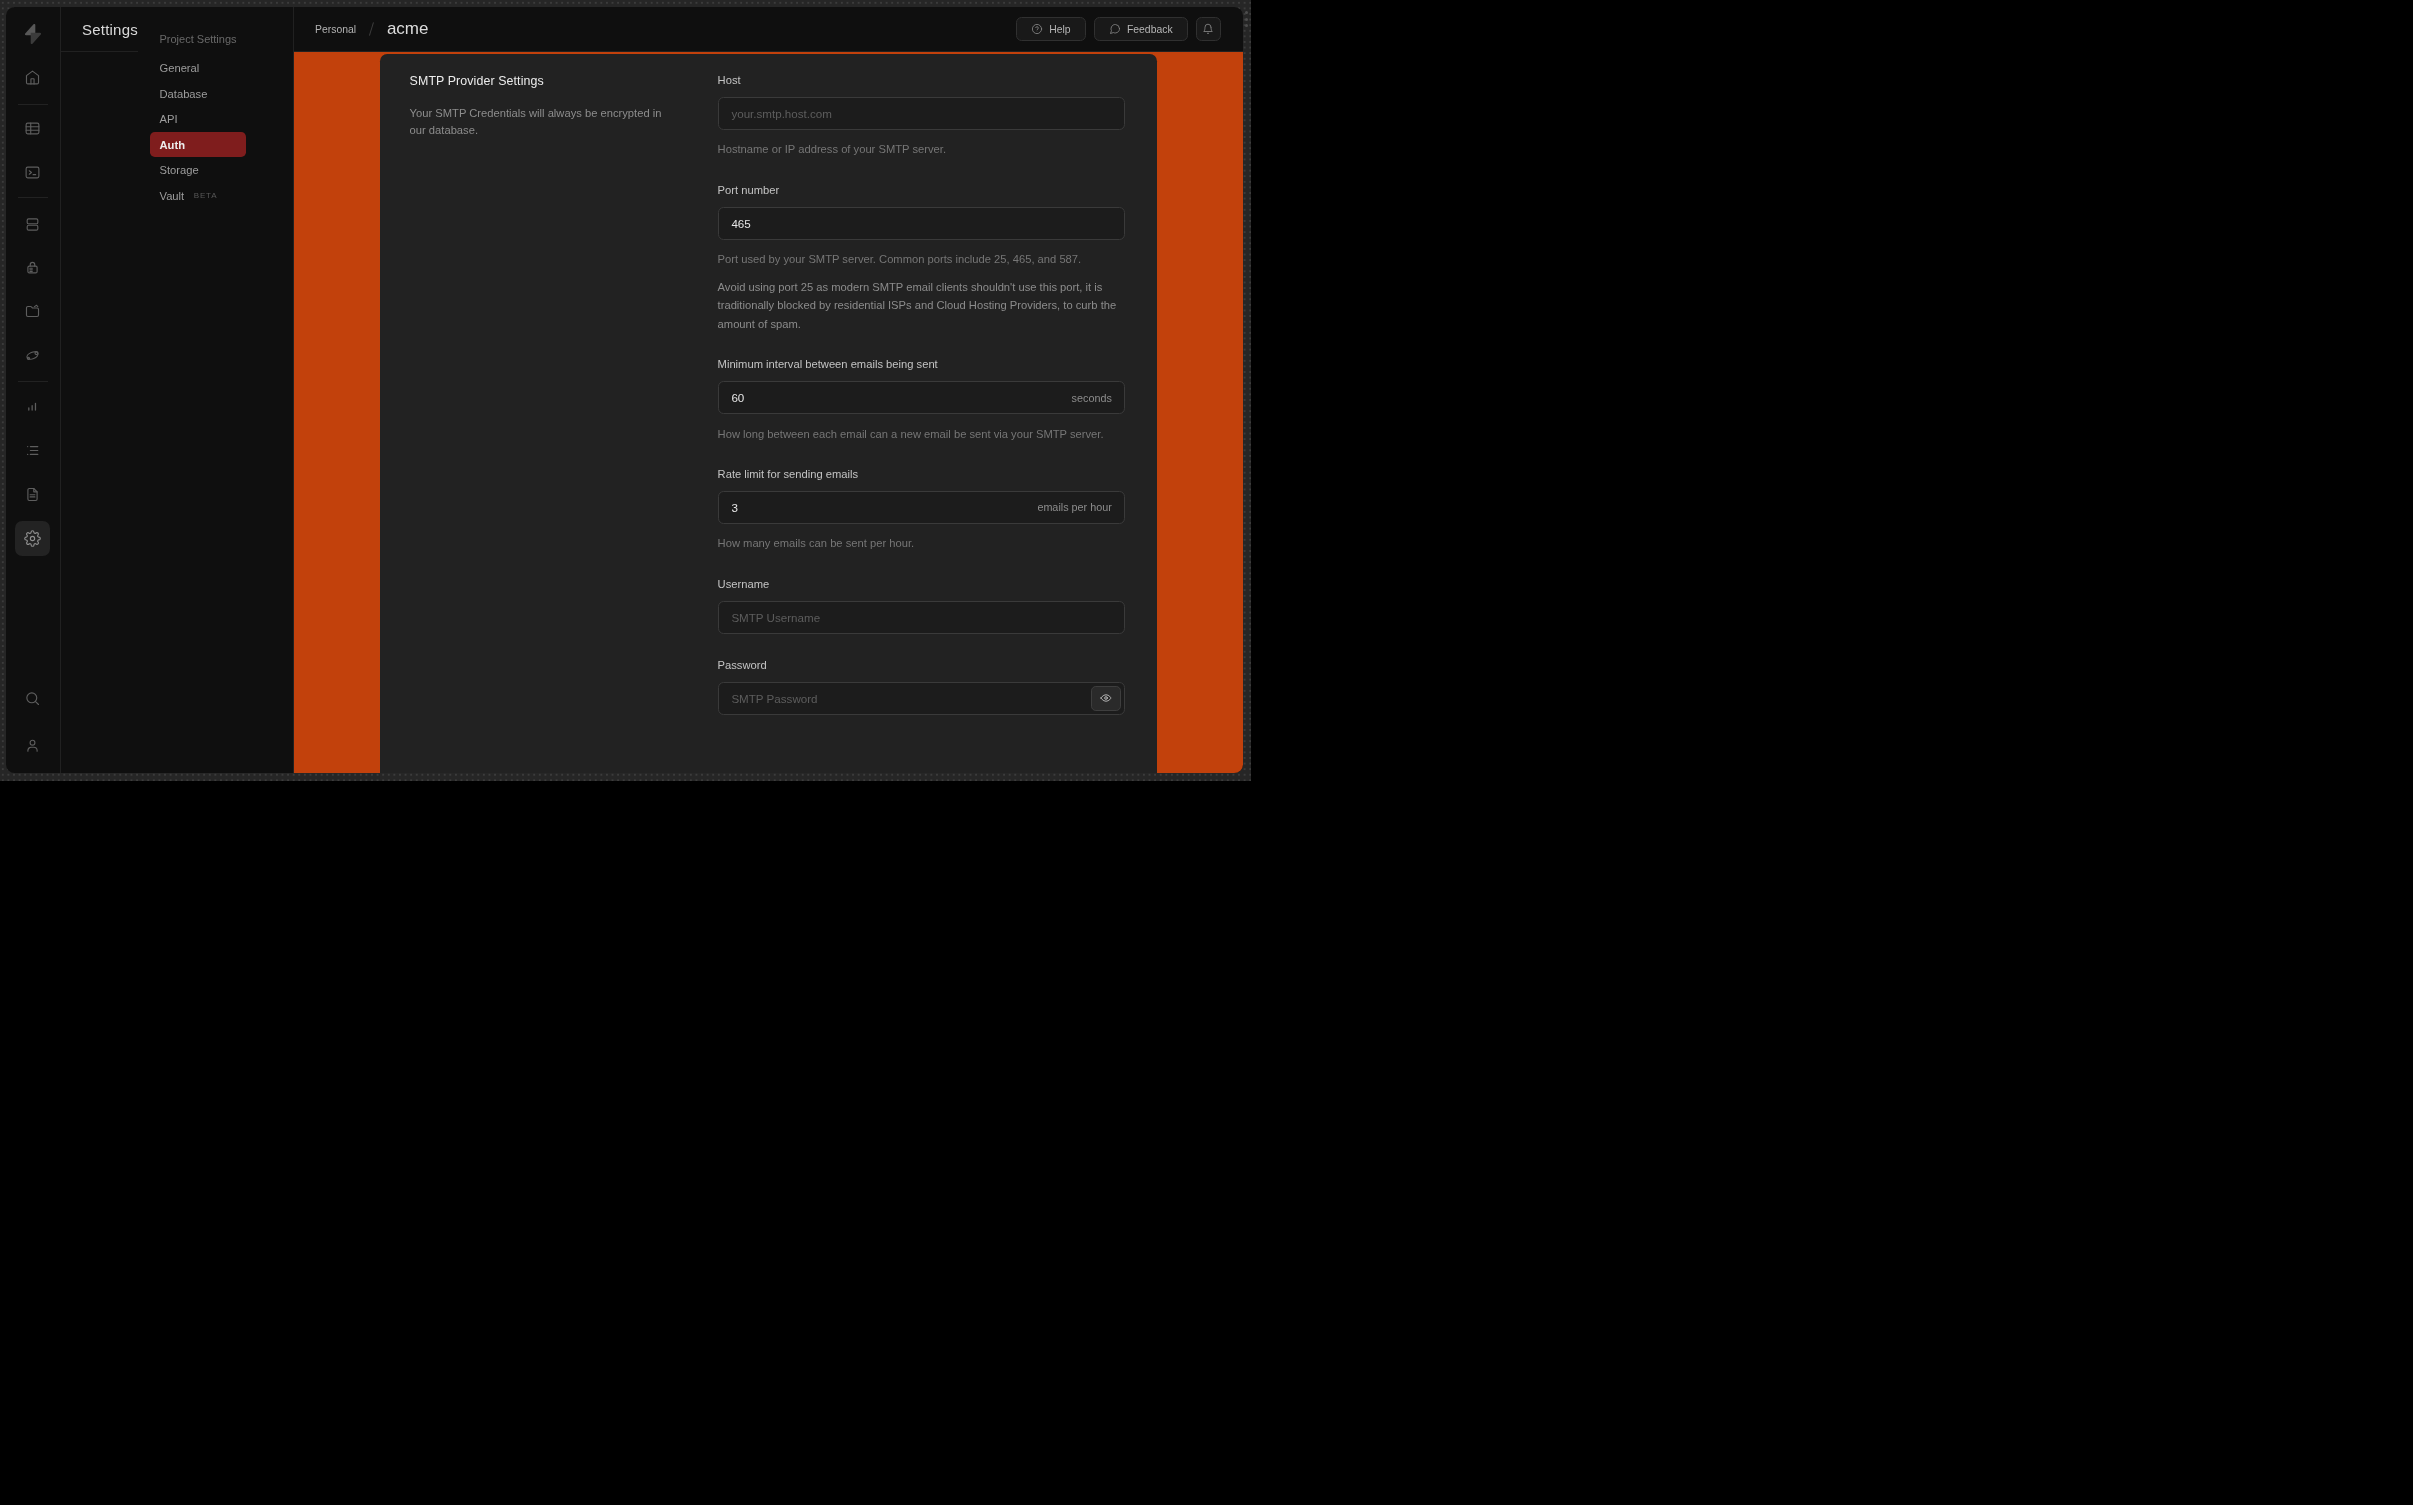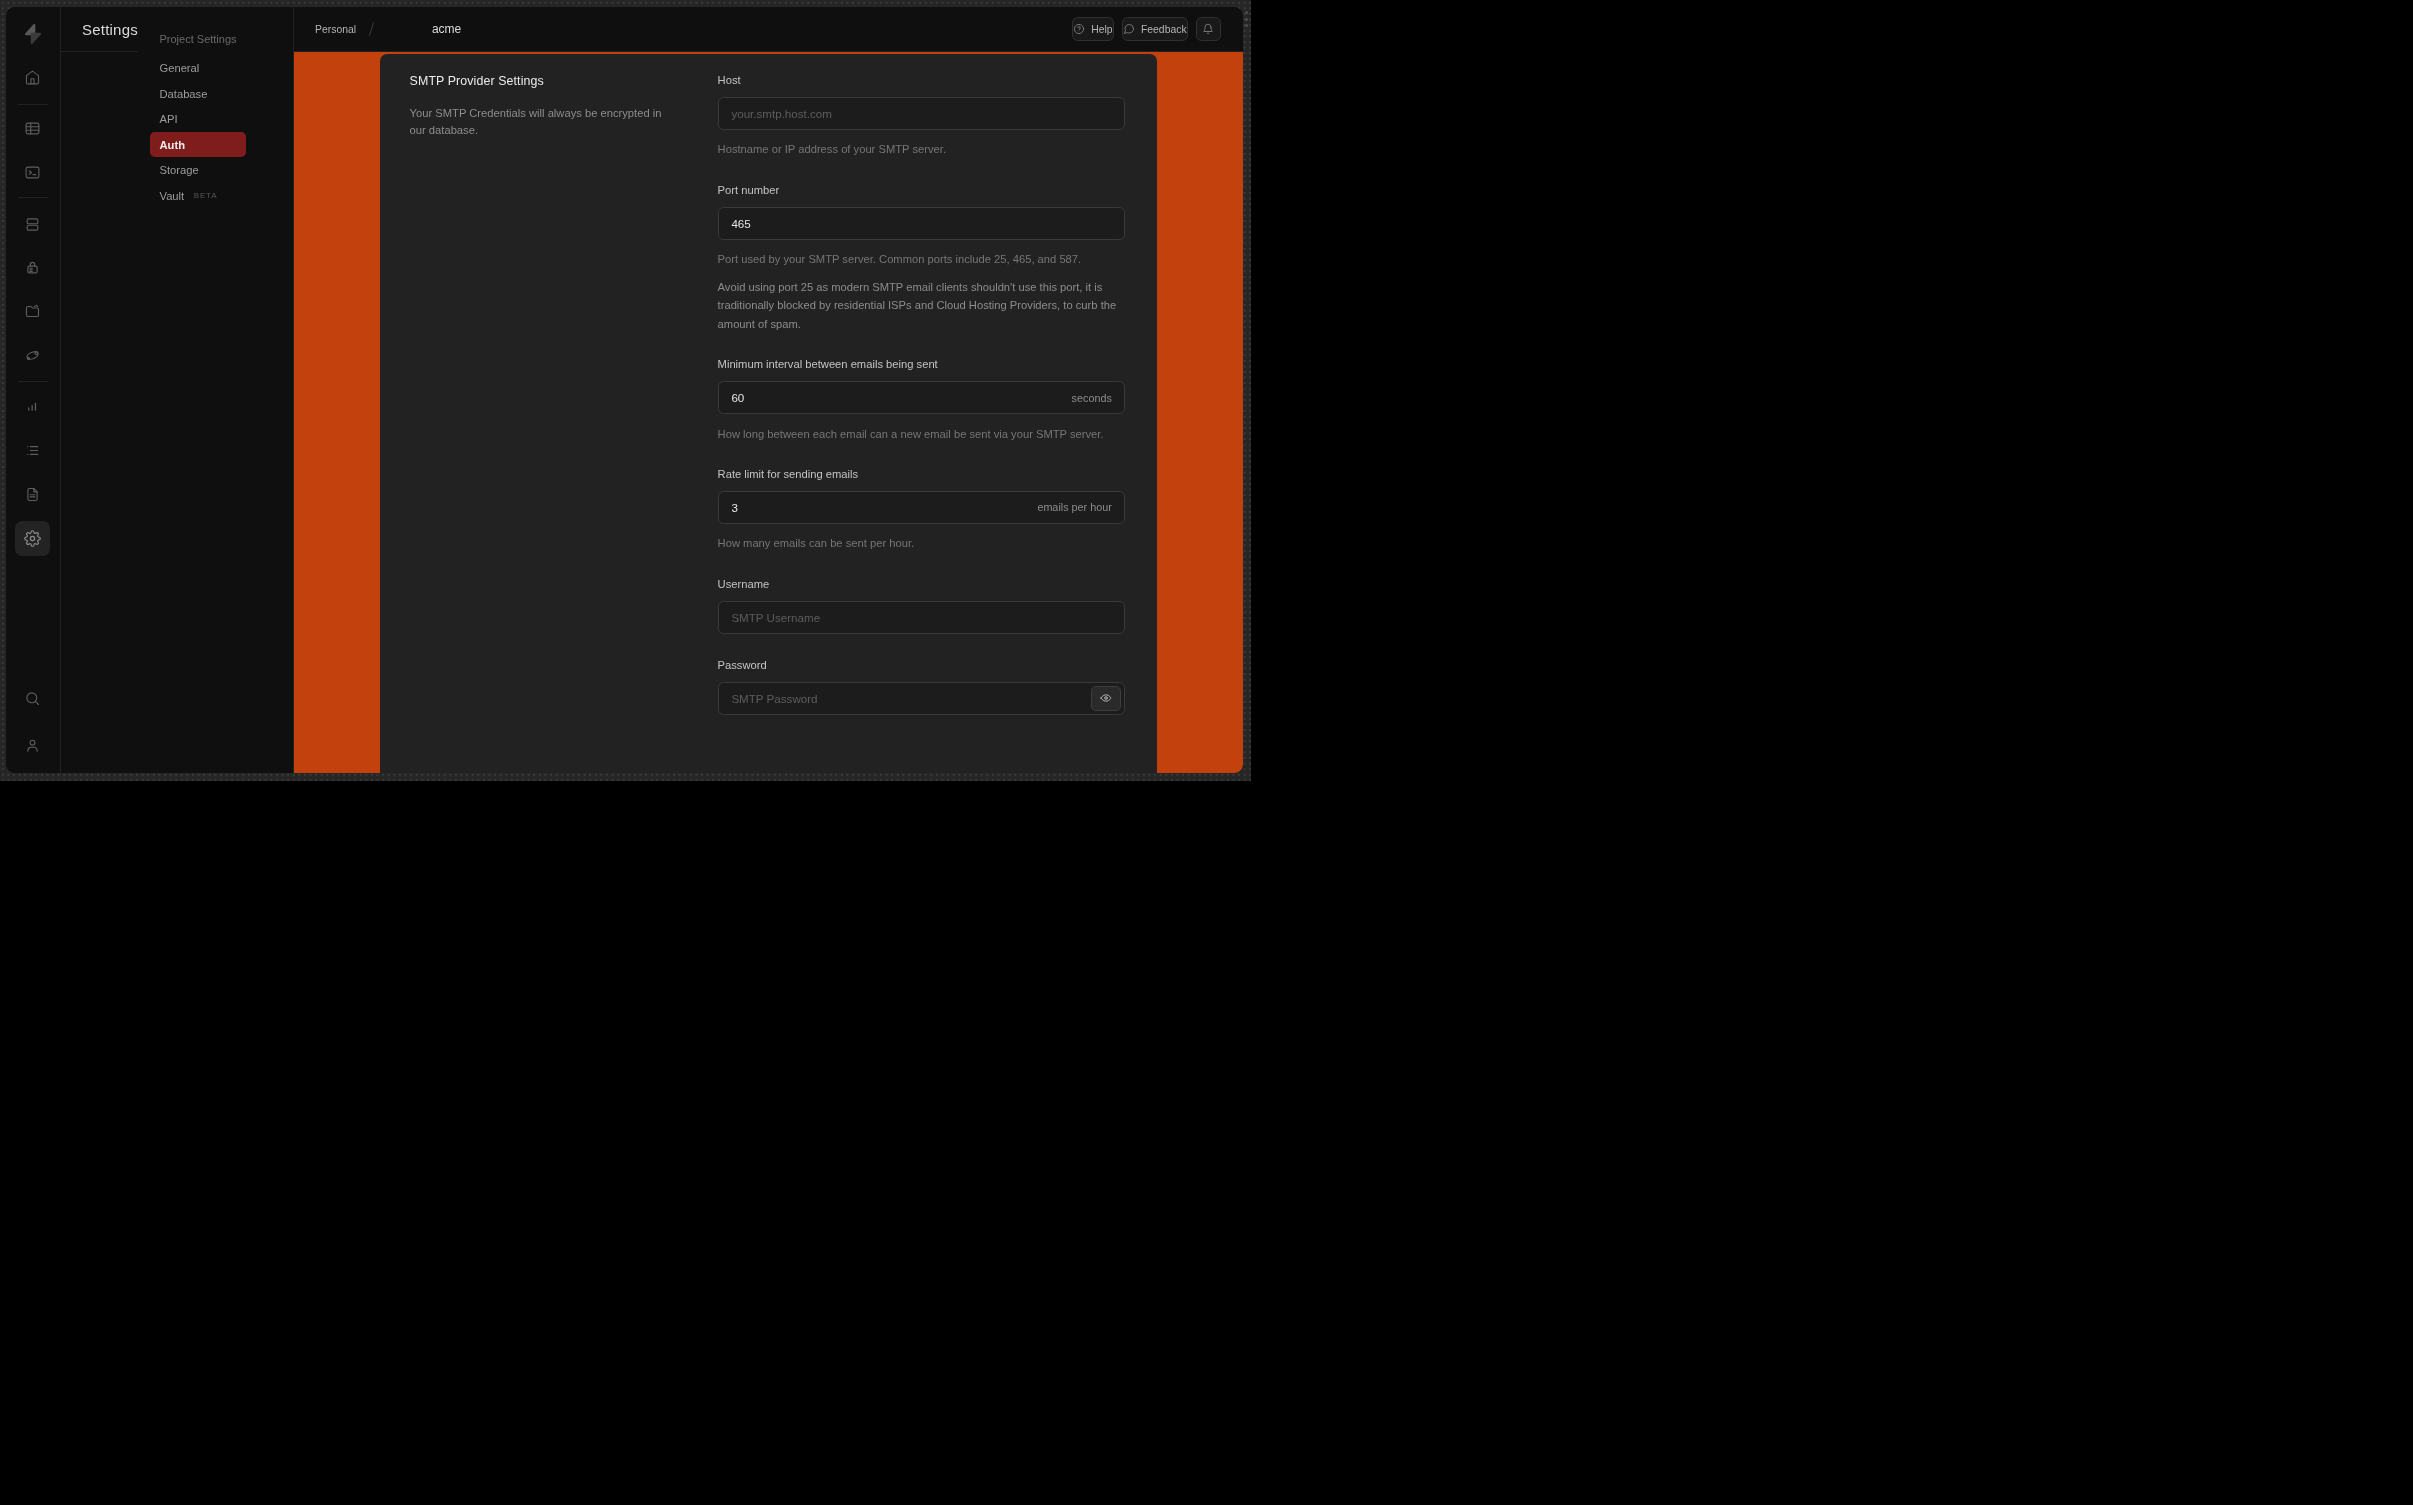--- a/index.html
+++ b/index.html
@@ -48,24 +48,24 @@
   .nav-heading{font-size:11px;color:#696969;margin:0 9.6px 10.4px;}
   .nav-item{height:25.5px;display:flex;align-items:center;padding:0 9.6px;border-radius:4.8px;color:#9d9d9d;font-size:11.2px;cursor:pointer;text-decoration:none;}
   .nav-item.active{background:#7f1d1d;color:#ededed;font-weight:700;}
   .beta-badge{font-size:8px;color:#585858;margin-left:9.6px;letter-spacing:0.8px;}
 
   
   .main{flex:1;display:flex;flex-direction:column;min-width:0;}
   .topbar{height:45px;flex:none;border-bottom:0.8px solid var(--panel-border);display:flex;align-items:center;padding:0 21.5px;}
   .breadcrumb{display:flex;align-items:center;gap:15px;}
   .crumb{font-size:10.4px;color:#b3b3b3;cursor:pointer;}
-  .crumb.current{font-size:12px;color:#dcdcdc;margin-left:45px;}
+  .crumb.current{font-size:17px;color:#dcdcdc;}
   .crumb-sep{width:0.8px;height:13.6px;background:#3c3c3c;transform:rotate(17deg);}
   .topbar-actions{margin-left:auto;display:flex;align-items:center;gap:8px;}
-  .tb-btn{height:24px;display:inline-flex;align-items:center;gap:6.4px;padding:0 0;background:#191919;
+  .tb-btn{height:24px;display:inline-flex;align-items:center;gap:6.4px;padding:0 14px;background:#191919;
     border:0.8px solid #303030;border-radius:5.6px;color:#b6b6b6;font-size:10.4px;cursor:pointer;}
   .tb-btn svg{width:12px;height:12px;color:#8d8d8d;flex:none;}
   .tb-btn.icon-only{width:25.5px;padding:0;justify-content:center;}
 
   .page{flex:1;background:#c2410c;overflow:hidden;}
   .card{margin:1.6px 0 0 86px;width:777px;height:calc(100% - 1.6px);background:var(--card-bg);border-radius:7.2px 7.2px 0 0;}
   .card-grid{display:flex;padding:19px 32px 32px 30px;}
   .card-intro{width:308px;flex:none;padding-right:32px;}
   .card-title{font-size:12.4px;font-weight:500;color:var(--text-bright);letter-spacing:0.1px;line-height:16px;}
   .card-desc{margin-top:16px;max-width:268px;font-size:11.2px;line-height:17.6px;color:var(--text-muted);}

